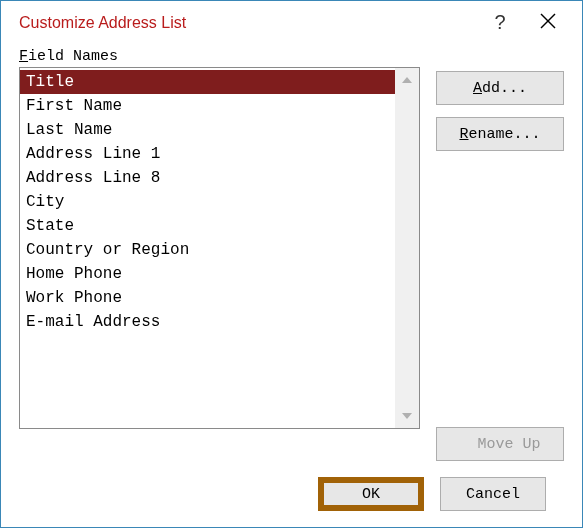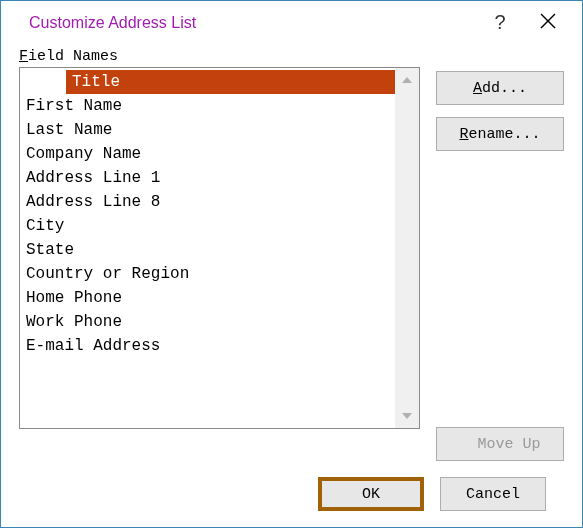--- a/index.html
+++ b/index.html
@@ -23,22 +23,21 @@
     }
     .titlebar {
       display: flex;
       align-items: center;
       padding: 10px 14px 6px 18px;
       gap: 8px;
     }
     .titlebar-title {
       flex: 1;
       font-size: 16px;
-      color: #a21caf;
-      margin-left: 10px;
+      color: #b91c1c;
     }
     .titlebar-help {
       font-size: 20px;
       width: 40px;
       text-align: center;
       color: #333;
       cursor: pointer;
     }
     .titlebar-close {
       width: 40px;
@@ -89,23 +88,22 @@
       padding: 2px 0;
     }
     .list-item {
       padding: 0 6px;
       line-height: 24px;
       font-size: 16px;
       cursor: default;
       white-space: nowrap;
     }
     .list-item.selected {
-      background: #c2410c;
+      background: #7f1d1d;
       color: #fff;
-      margin-left: 46px;
     }
     .scrollbar {
       position: absolute;
       right: 0;
       top: 0;
       bottom: 0;
       width: 24px;
       background: #f0f0f0;
       display: flex;
       flex-direction: column;
@@ -146,21 +144,21 @@
     .footer {
       display: flex;
       justify-content: flex-end;
       gap: 16px;
       padding: 16px 18px 16px 18px;
     }
     .footer .btn {
       width: 106px;
     }
     .btn-default {
-      border: 4px solid #a16207;
+      border: 6px solid #a16207;
       background: #e7e7e7;
     }
   </style>
 </head>
 <body>
 
 <div class="dialog">
 
   <div class="titlebar">
     <div class="titlebar-title">Customize Address List</div>
@@ -177,21 +175,20 @@
     <div class="section-label"><span class="underline">F</span><span>ield Names</span></div>
 
     <div class="body-row">
 
       <div class="listbox-wrap">
         <div class="listbox">
           <div class="list-inner" id="list-inner">
               <div class="list-item selected">Title</div>
               <div class="list-item">First Name</div>
               <div class="list-item">Last Name</div>
-              <div class="list-item">Company Name</div>
               <div class="list-item">Address Line 1</div>
               <div class="list-item">Address Line 8</div>
               <div class="list-item">City</div>
               <div class="list-item">State</div>
               <div class="list-item">Country or Region</div>
               <div class="list-item">Home Phone</div>
               <div class="list-item">Work Phone</div>
               <div class="list-item">E-mail Address</div>
             </div>
           <div class="scrollbar">

